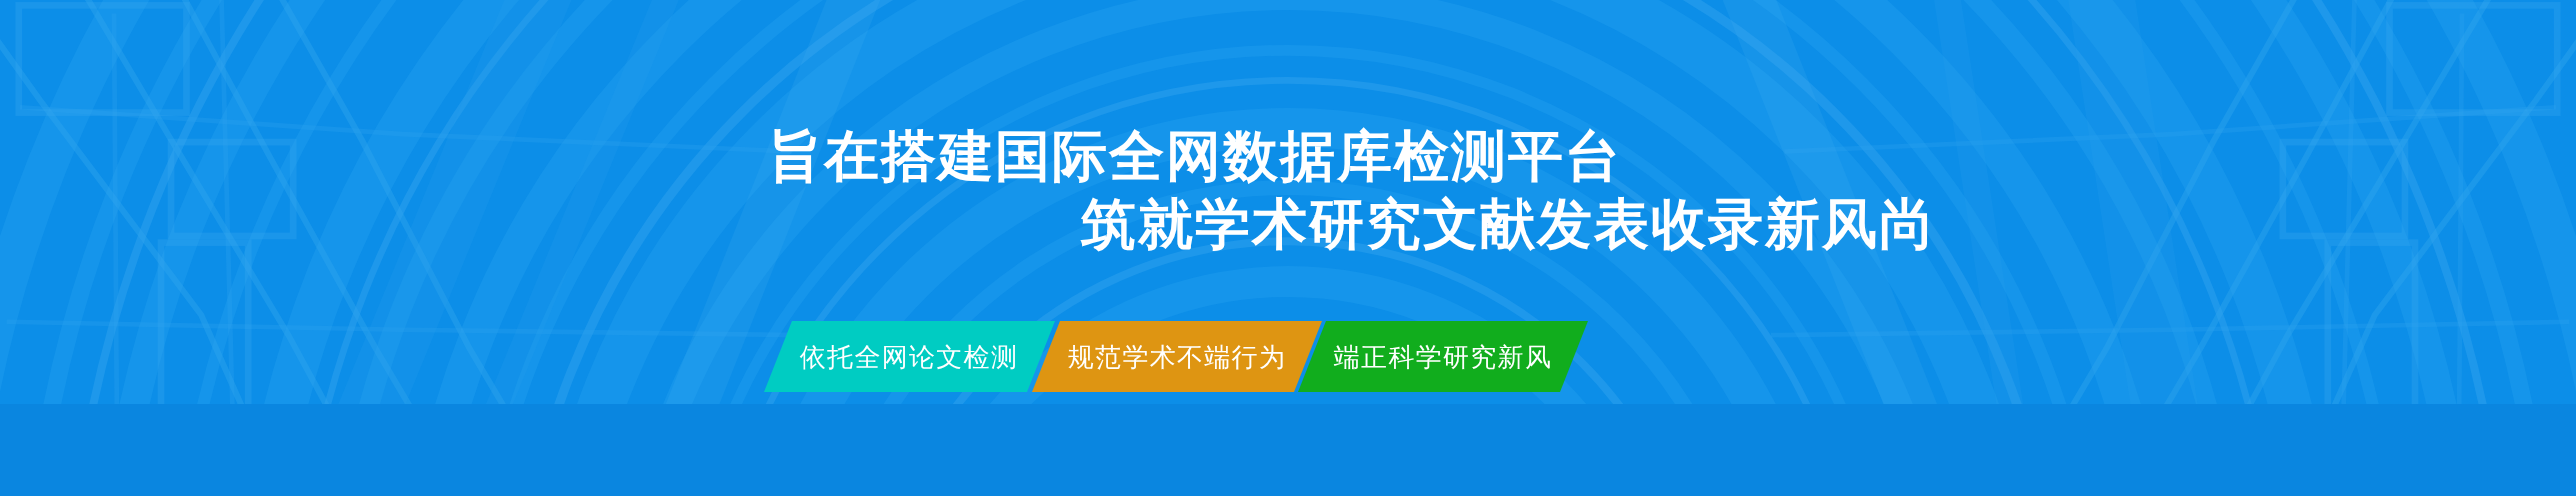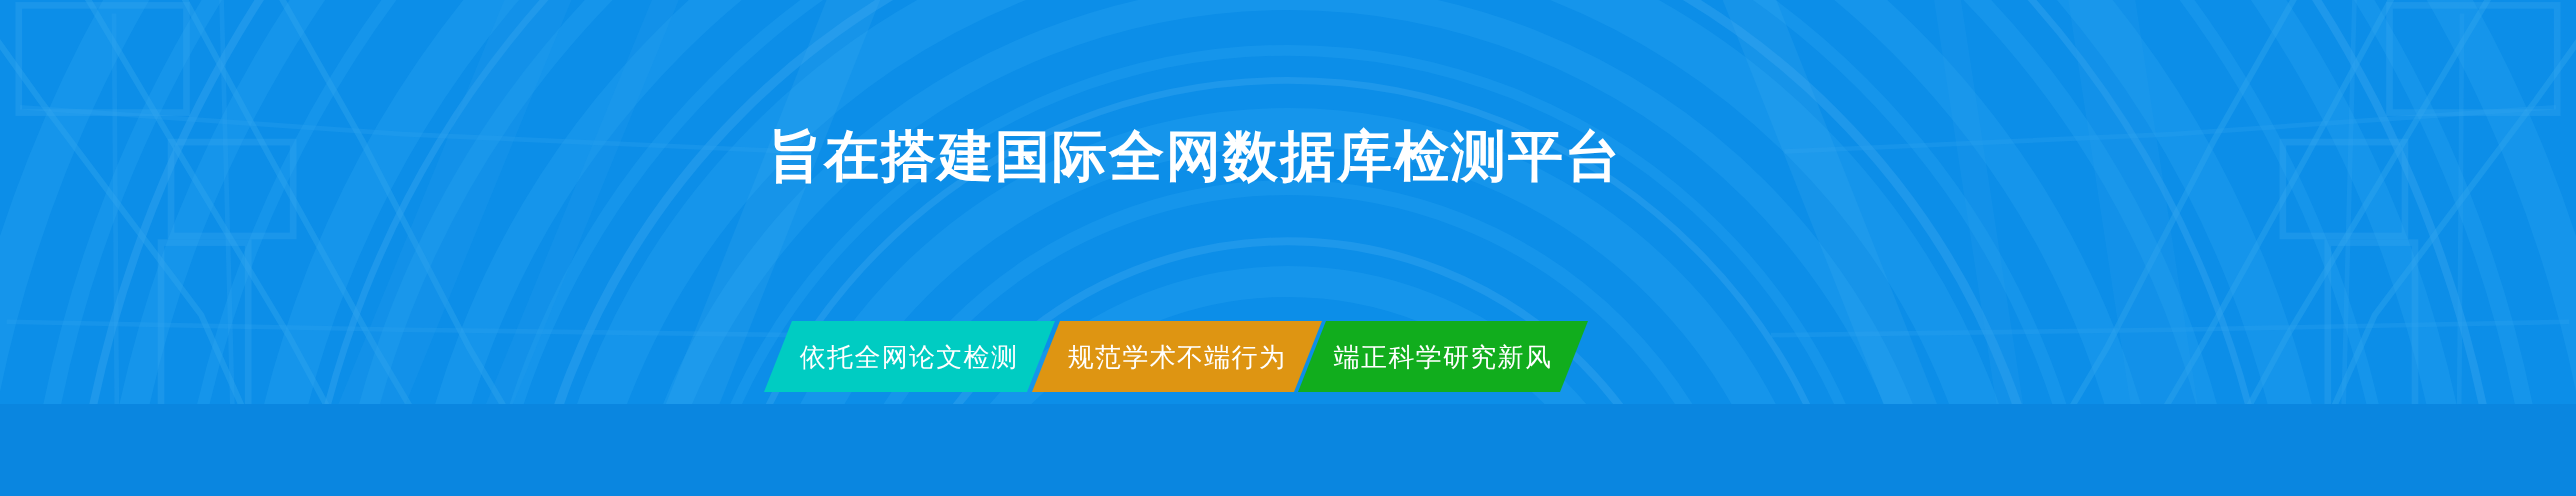--- a/index.html
+++ b/index.html
@@ -172,20 +172,21 @@
         <g fill="#4cb2f2" fill-opacity="0.16">
           <polygon points="1240,-20 1320,-20 1010,760 930,760"></polygon>
           <polygon points="2560,-20 2640,-20 2950,760 2870,760"></polygon>
         </g>
       </g>
     </svg>
   </div>
 
   <div class="headline">
     <div class="headline-line l1">旨在搭建国际全网数据库检测平台</div>
+    <div class="headline-line l2">筑就学术研究文献发表收录新风尚</div>
   </div>
 
   <div class="tabs">
     <div class="tab tab-0">
       <span class="tab-label">依托全网论文检测</span>
     </div>
     <div class="tab tab-1">
       <span class="tab-label">规范学术不端行为</span>
     </div>
     <div class="tab tab-2">

